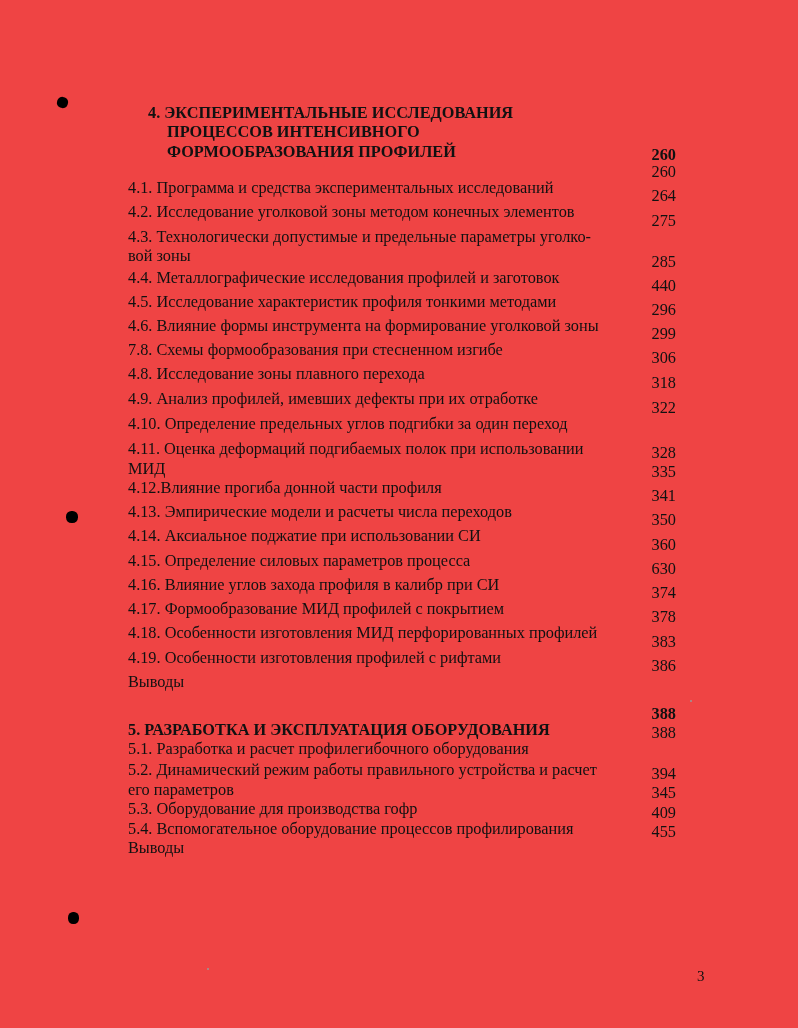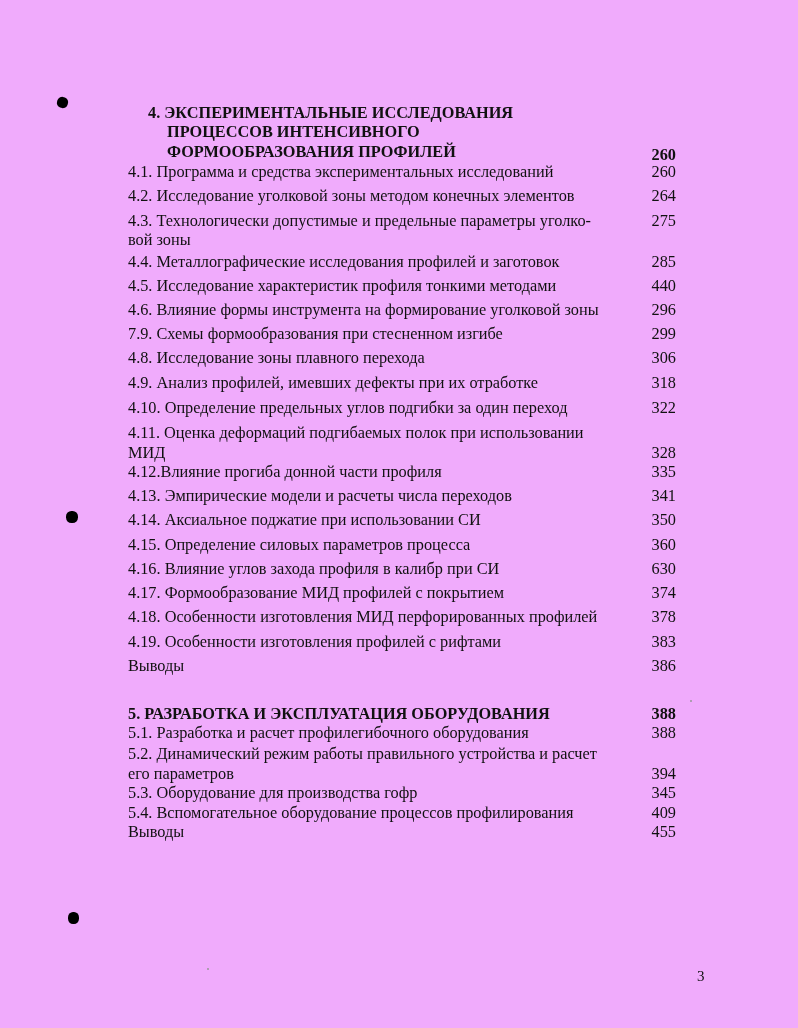--- a/index.html
+++ b/index.html
@@ -1,20 +1,20 @@
 <!DOCTYPE html>
 <html><head>
 <meta charset="utf-8">
 <style>
   html, body { margin: 0; padding: 0; background: #ffffff; }
   body { width: 798px; height: 1028px; position: relative; overflow: hidden;
          font-family: "Liberation Serif", "DejaVu Serif", serif; color: #111; }
-  .page { position: absolute; left: 0; top: 0; width: 798px; height: 1028px; background: #f0abfc; }
+  .page { position: absolute; left: 0; top: 0; width: 798px; height: 1028px; background: #ef4444; }
   .row { position: absolute; left: 128px; width: 548px; font-size: 16.3px; line-height: 20px; white-space: nowrap; }
-  .row .t { position: absolute; left: 0; top: 0; }
+  .row .t { position: absolute; left: 0; top: 16px; }
   .row .p { position: absolute; right: 0; top: 0; text-align: center; }
   .bold { font-weight: bold; }
   .head { position: absolute; left: 148px; font-size: 16.3px; font-weight: bold; line-height: 20px; white-space: nowrap; }
   .head2 { left: 167px; }
   .speck { position: absolute; background: #000; border-radius: 45%; }
   .pagenum { position: absolute; left: 697px; top: 968px; font-size: 15px; }
   .dot { position: absolute; width: 2px; height: 2px; background: #999; border-radius: 50%; }
 </style>
 </head>
 <body>
@@ -55,21 +55,21 @@
   </div>
   <div class="row" style="top:276px;">
     <span class="t">4.5. Исследование характеристик профиля тонкими методами</span>
     <span class="p">440</span>
   </div>
   <div class="row" style="top:300px;">
     <span class="t">4.6. Влияние формы инструмента на формирование уголковой зоны</span>
     <span class="p">296</span>
   </div>
   <div class="row" style="top:324px;">
-    <span class="t">7.9. Схемы формообразования при стесненном изгибе</span>
+    <span class="t">7.8. Схемы формообразования при стесненном изгибе</span>
     <span class="p">299</span>
   </div>
   <div class="row" style="top:348px;">
     <span class="t">4.8. Исследование зоны плавного перехода</span>
     <span class="p">306</span>
   </div>
   <div class="row" style="top:373px;">
     <span class="t">4.9. Анализ профилей, имевших дефекты при их отработке</span>
     <span class="p">318</span>
   </div>

